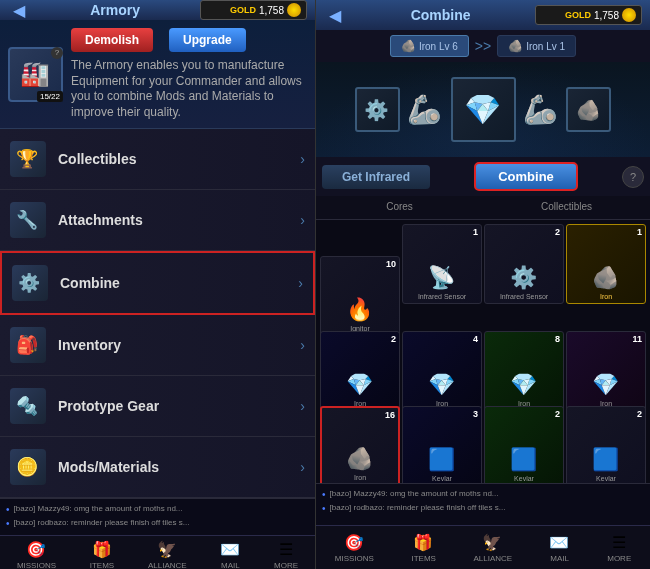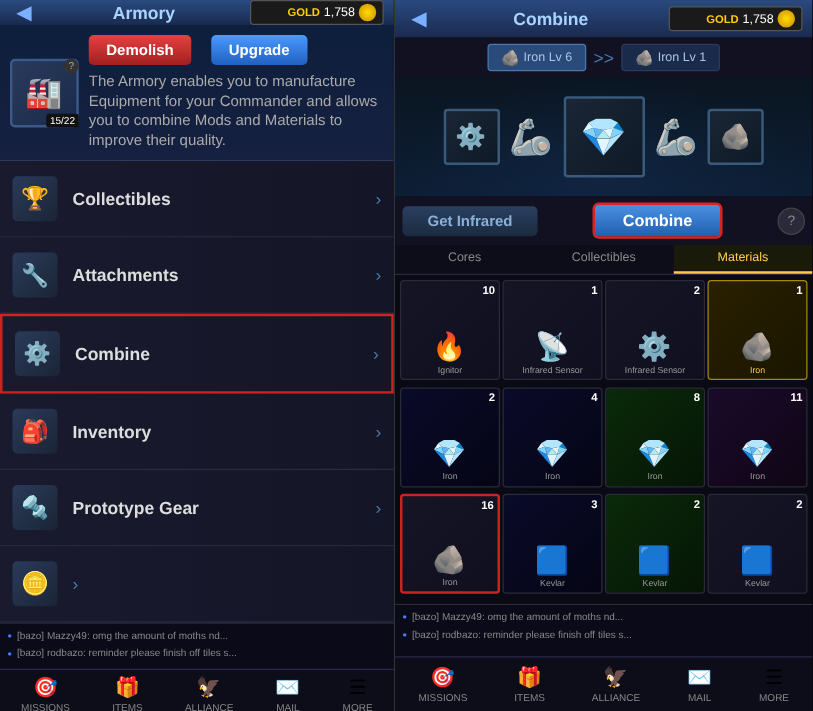--- a/index.html
+++ b/index.html
@@ -594,20 +594,21 @@
     <span class="menu-item-label">Inventory</span>
     <span class="menu-chevron">›</span>
   </div>
       <div class="menu-item">
     <div class="menu-item-icon">🔩</div>
     <span class="menu-item-label">Prototype Gear</span>
     <span class="menu-chevron">›</span>
   </div>
       <div class="menu-item">
     <div class="menu-item-icon">🪙</div>
+    <span class="menu-item-label">Mods/Materials</span>
     <span class="menu-chevron">›</span>
   </div>
     </div>
 
   <div class="chat-area">
   <div class="chat-line">
         <span class="chat-dot">•</span>
         <span>[bazo] Mazzy49: omg the amount of  moths nd...</span>
       </div>
       <div class="chat-line">
@@ -683,25 +684,24 @@
 
   <div class="action-tabs">
     <button class="tab-btn inactive">Get Infrared</button>
     <button class="combine-btn-large">Combine</button>
     <div class="question-btn">?</div>
   </div>
 
   <div class="category-tabs">
   <div class="cat-tab">Cores</div>
       <div class="cat-tab">Collectibles</div>
-      <div class="cat-tab active">Materials</div>
     </div>
 
   <div class="items-grid">
-  <div class="grid-item" style="background: linear-gradient(135deg, rgb(21, 21, 37), rgb(15, 15, 32));">
+  <div class="grid-item" style="background: linear-gradient(135deg, rgb(21, 21, 37), rgb(15, 15, 32)); margin-top: 32px;">
     <span class="item-count">10</span>
     <span class="item-img">🔥</span>
     <span class="item-name">Ignitor</span>
   </div>
       <div class="grid-item" style="background: linear-gradient(135deg, rgb(21, 21, 37), rgb(15, 15, 32));">
     <span class="item-count">1</span>
     <span class="item-img">📡</span>
     <span class="item-name">Infrared Sensor</span>
   </div>
       <div class="grid-item" style="background: linear-gradient(135deg, rgb(21, 21, 37), rgb(15, 15, 32));">

